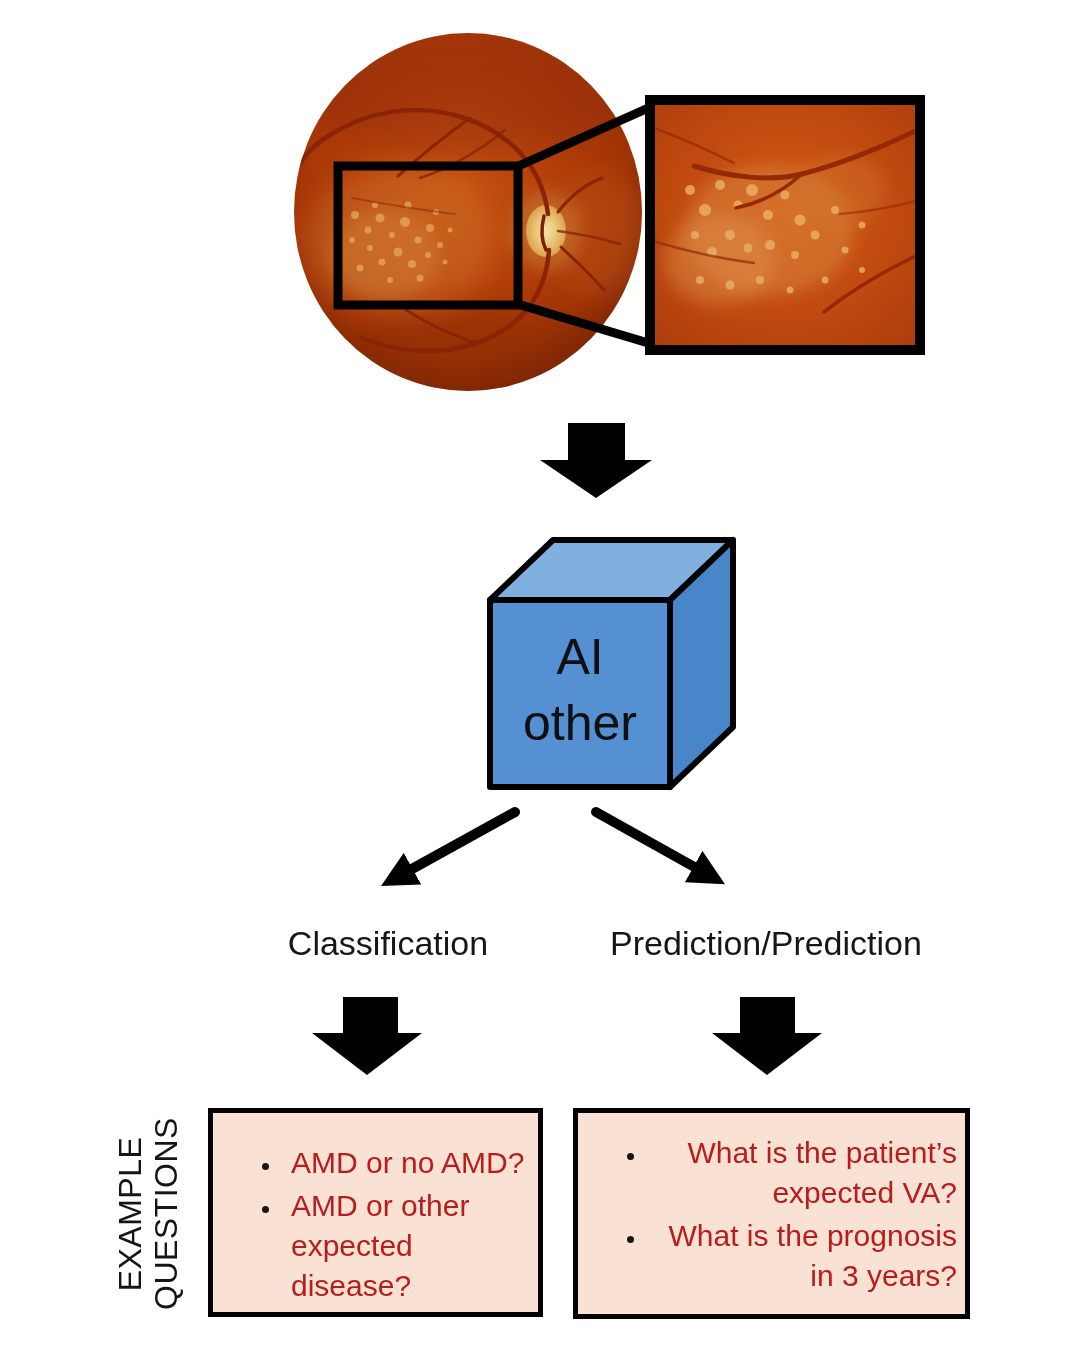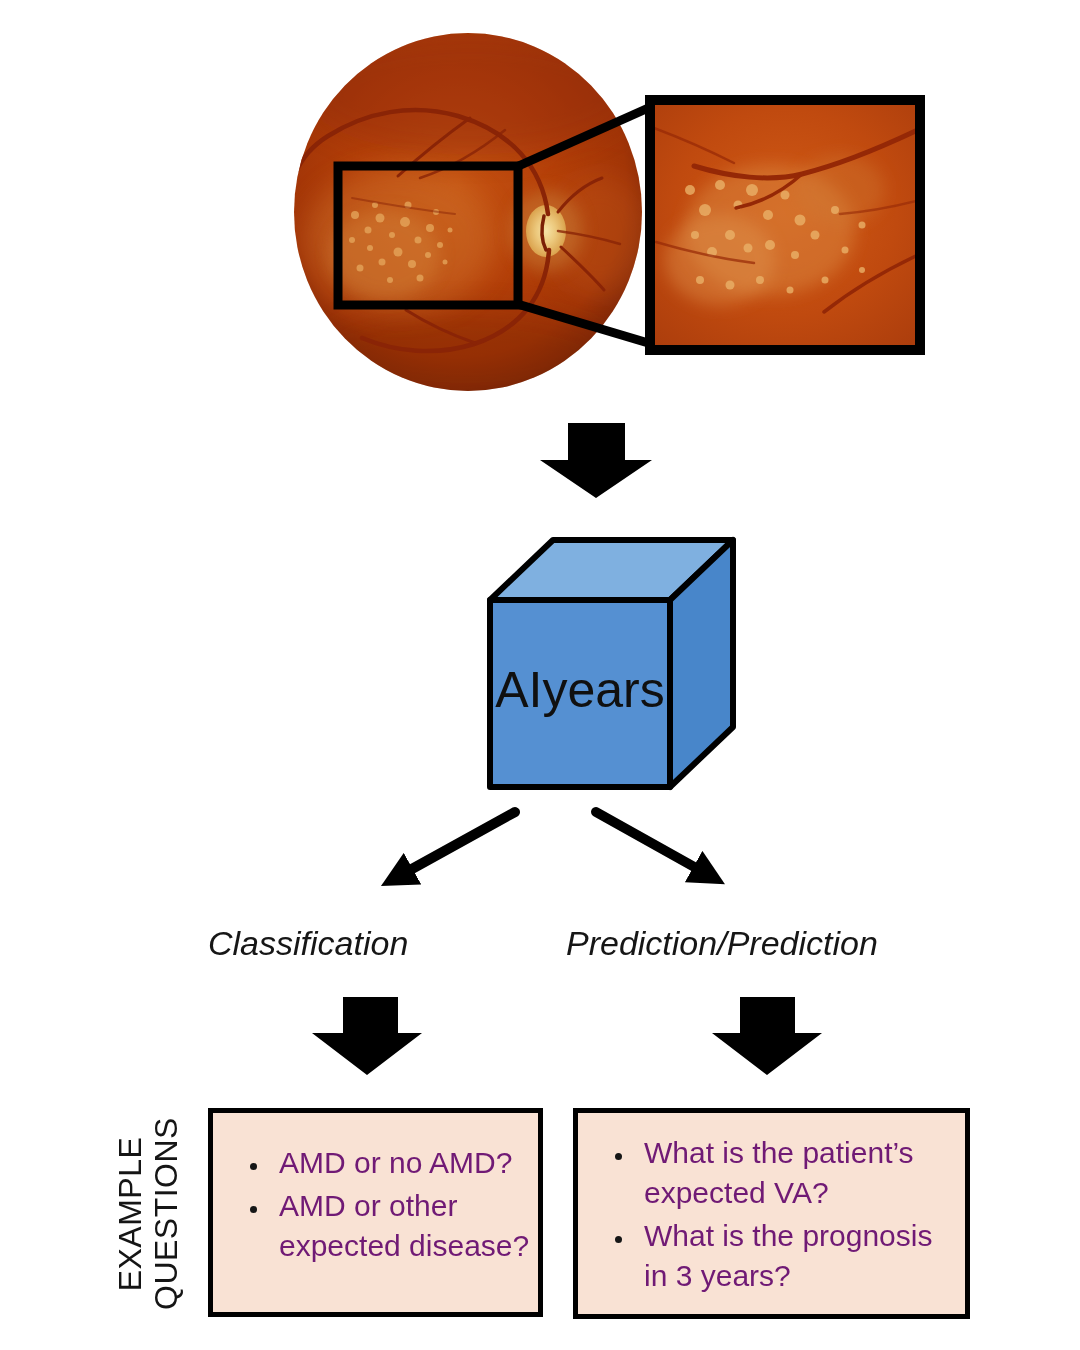--- a/index.html
+++ b/index.html
@@ -4,34 +4,34 @@
 <style>
   html,body{margin:0;padding:0;background:#ffffff;}
   #stage{
     position:relative;width:1080px;height:1350px;background:#ffffff;overflow:hidden;
     font-family:"Liberation Sans", sans-serif;color:#141414;
   }
   #gfx{position:absolute;left:0;top:0;width:1080px;height:1350px;}
   .abs{position:absolute;}
   .cube-label{
     left:490px;top:596px;width:180px;height:188px;
-    display:flex;flex-direction:row;align-items:center;justify-content:center;
+    display:flex;flex-direction:column;align-items:center;justify-content:center;
     font-size:50px;line-height:66px;color:#101010;padding-bottom:8px;
   }
   .branch-label{
-    top:924px;font-size:34px;color:#161616;white-space:nowrap;font-style:italic;
+    top:924px;text-align:center;font-size:34px;color:#161616;white-space:nowrap;
   }
   .branch-label.left{left:208px;width:360px;}
   .branch-label.right{left:566px;width:400px;}
   .q-box{
     background:#f9e2d4;border:5px solid #000;box-sizing:border-box;
-    font-size:30px;line-height:40px;color:#701a75;
+    font-size:30px;line-height:40px;color:#b91c1c;padding-left:12px;
   }
   .q-box.left{left:208px;top:1108px;width:335px;height:209px;padding-top:30px;}
-  .q-box.right{left:573px;top:1108px;width:397px;height:211px;padding-top:20px;}
+  .q-box.right{left:573px;top:1108px;width:397px;height:211px;padding-top:20px;text-align:right;}
   .q-box ul{margin:0;padding:0 8px 0 58px;list-style:disc outside;}
   .q-box li{margin:0 0 3px 0;padding-left:8px;}
   .q-box li::marker{color:#161616;font-size:24px;}
   .vlabel-wrap{left:112px;top:1118px;width:74px;height:192px;}
   .vlabel{
     width:192px;height:74px;transform-origin:0 0;
     transform:rotate(-90deg) translate(-100%,0);
     text-align:center;font-size:32px;line-height:36px;color:#151515;letter-spacing:0.5px;
   }
   .vlabel div{white-space:nowrap;}
@@ -193,21 +193,21 @@
       <line x1="515" y1="812" x2="392" y2="880" marker-end="url(#arrowhead)"></line>
       <line x1="596" y1="812" x2="714" y2="878" marker-end="url(#arrowhead)"></line>
     </g>
 
     <polygon points="343,997 398,997 398,1033 422,1033 367,1075 312,1033 343,1033" fill="#000"></polygon>
     <polygon points="740,997 795,997 795,1033 822,1033 767,1075 712,1033 740,1033" fill="#000"></polygon>
   </svg>
 
   <div class="abs cube-label">
     <div>AI</div>
-    <div>years</div>
+    <div>other</div>
   </div>
 
   <div class="abs branch-label left">Classification</div>
   <div class="abs branch-label right">Prediction/Prediction</div>
 
   <div class="abs vlabel-wrap">
     <div class="vlabel">
       <div>EXAMPLE</div>
       <div>QUESTIONS</div>
     </div>

